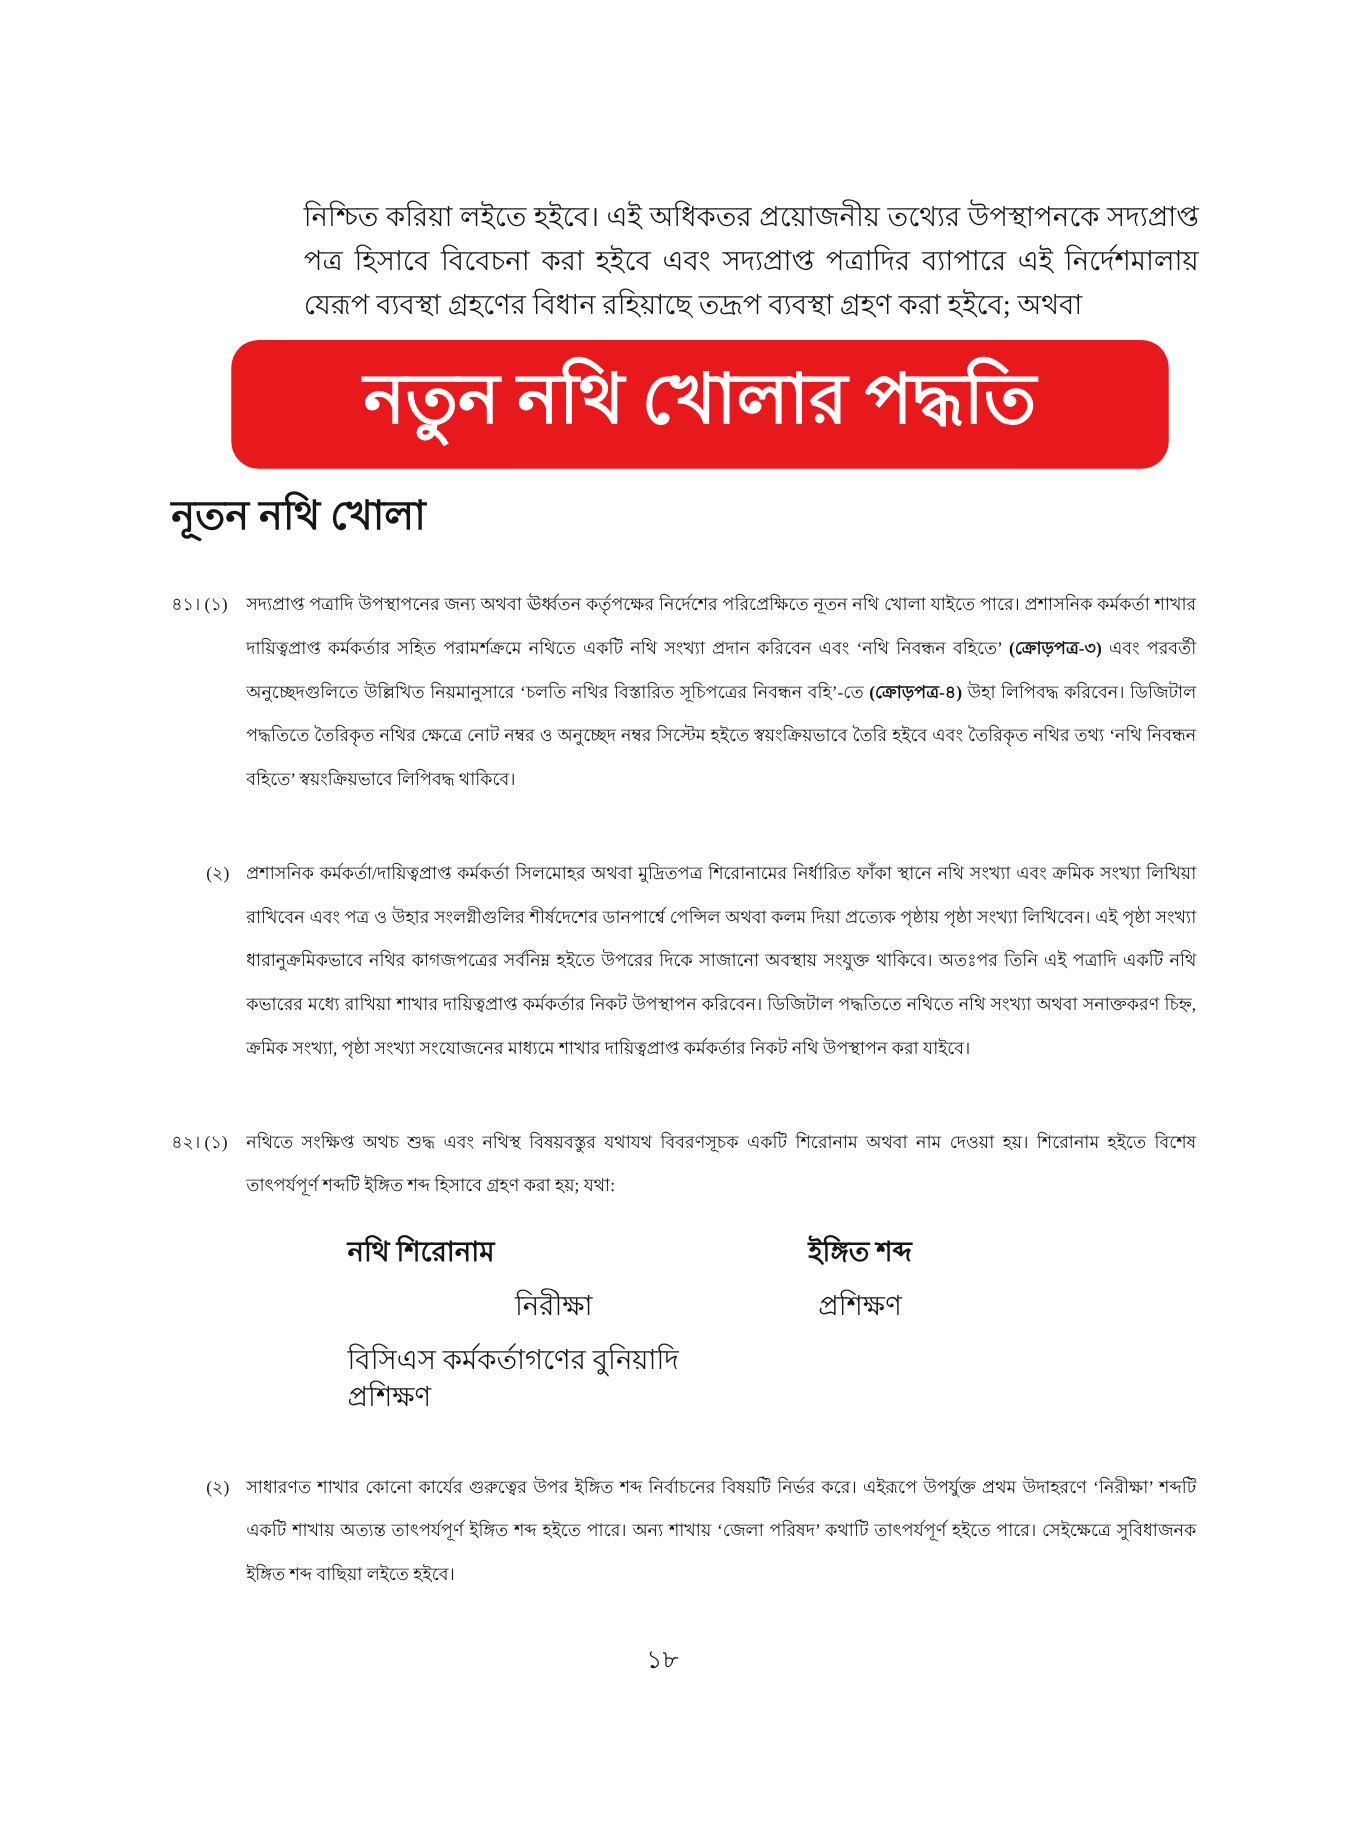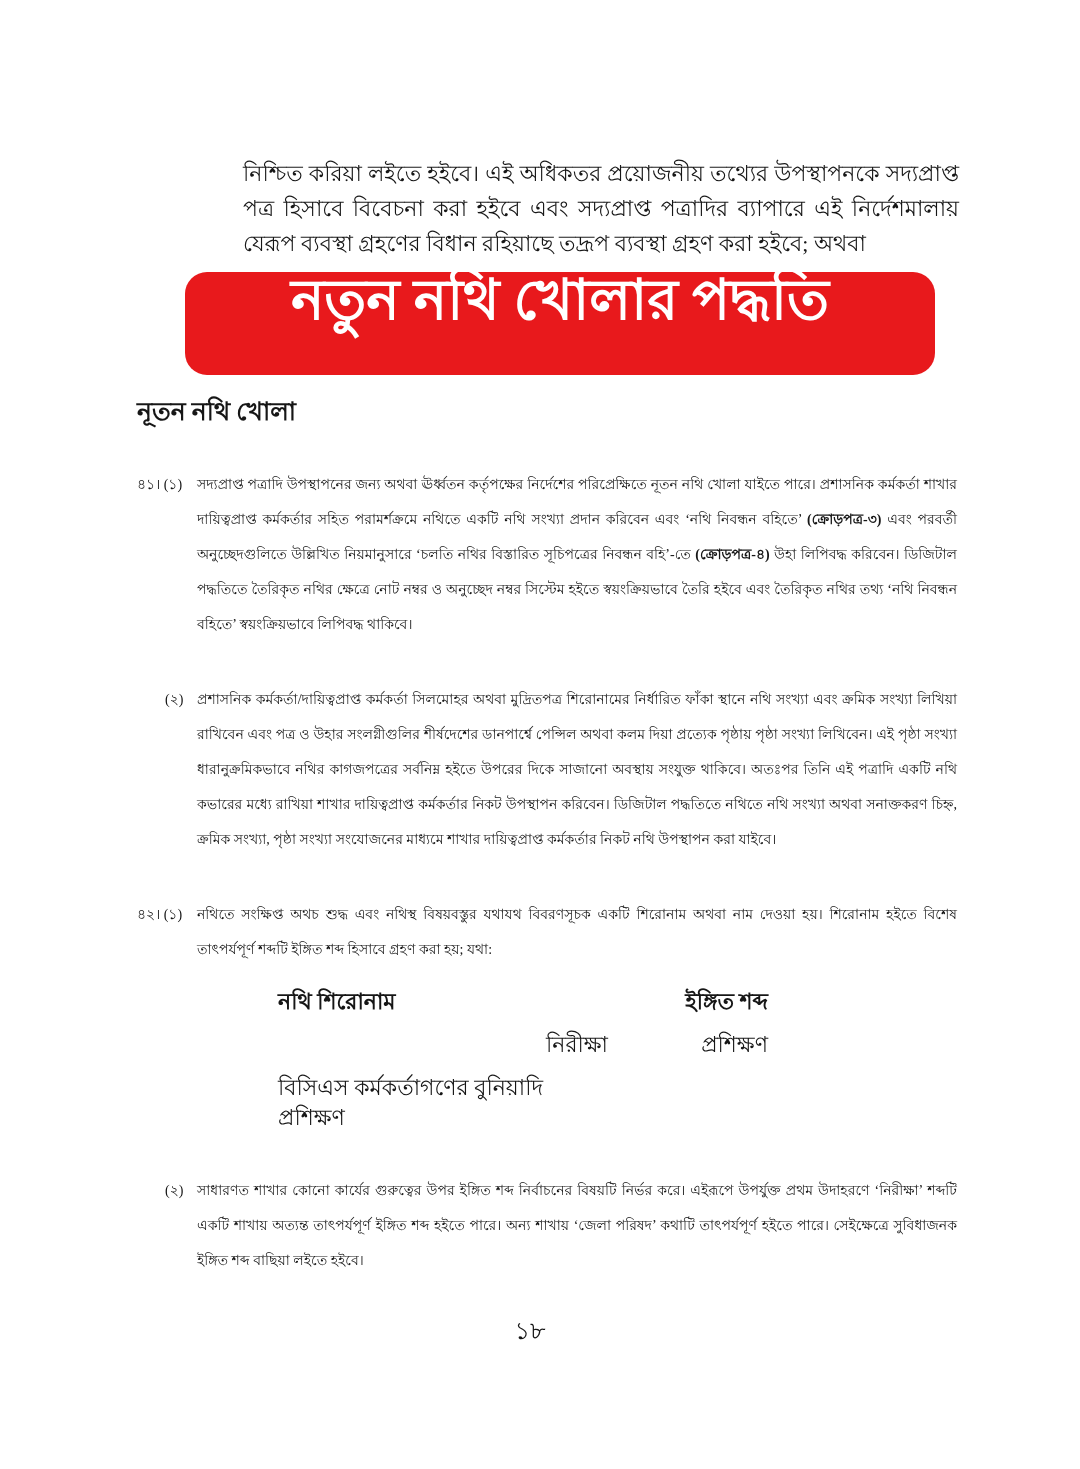--- a/index.html
+++ b/index.html
@@ -26,33 +26,34 @@
     line-height: 35px;
     text-align: justify;
   }
   .banner {
     width: 750px;
     height: 103px;
     margin: 11px 0 0 48px;
     background: #e8191c;
     border-radius: 22px;
     display: flex;
+    align-items: center;
     justify-content: center;
     overflow: hidden;
   }
   .banner-text {
     color: #ffffff;
     font-size: 56px;
     font-weight: 700;
     white-space: nowrap;
     line-height: 1;
     padding-bottom: 8px;
   }
   .heading {
-    font-size: 25px;
+    font-size: 32px;
     font-weight: 700;
     margin: 22px 0 18px 0;
     line-height: 30px;
   }
   .item {
     position: relative;
     padding-left: 60px;
     font-size: 14px;
     line-height: 35px;
     text-align: justify;
@@ -71,28 +72,28 @@
   .item .bold { font-weight: 700; }
   .kw-table {
     margin: 4px 0 22px 141px;
     display: grid;
     grid-template-columns: 330px 160px;
     row-gap: 13px;
     font-size: 22px;
     line-height: 30px;
   }
   .kw-table .th { font-weight: 700; }
-  .kw-table .c2 { text-align: right; }
+  .kw-table .c2 { text-align: center; }
   .pagenum {
     position: absolute;
     left: 0;
     top: 1312px;
     width: 1060px;
     text-align: center;
-    font-size: 24px;
+    font-size: 20px;
   }
 </style>
 </head>
 <body>
 
 <div class="page">
 
   <p class="intro">নিশ্চিত করিয়া লইতে হইবে। এই অধিকতর প্রয়োজনীয় তথ্যের উপস্থাপনকে সদ্যপ্রাপ্ত পত্র হিসাবে বিবেচনা করা হইবে এবং সদ্যপ্রাপ্ত পত্রাদির ব্যাপারে এই নির্দেশমালায় যেরূপ ব্যবস্থা গ্রহণের বিধান রহিয়াছে তদ্রূপ ব্যবস্থা গ্রহণ করা হইবে; অথবা</p>
 
   <div class="banner" style="background: rgb(232, 25, 28);">

